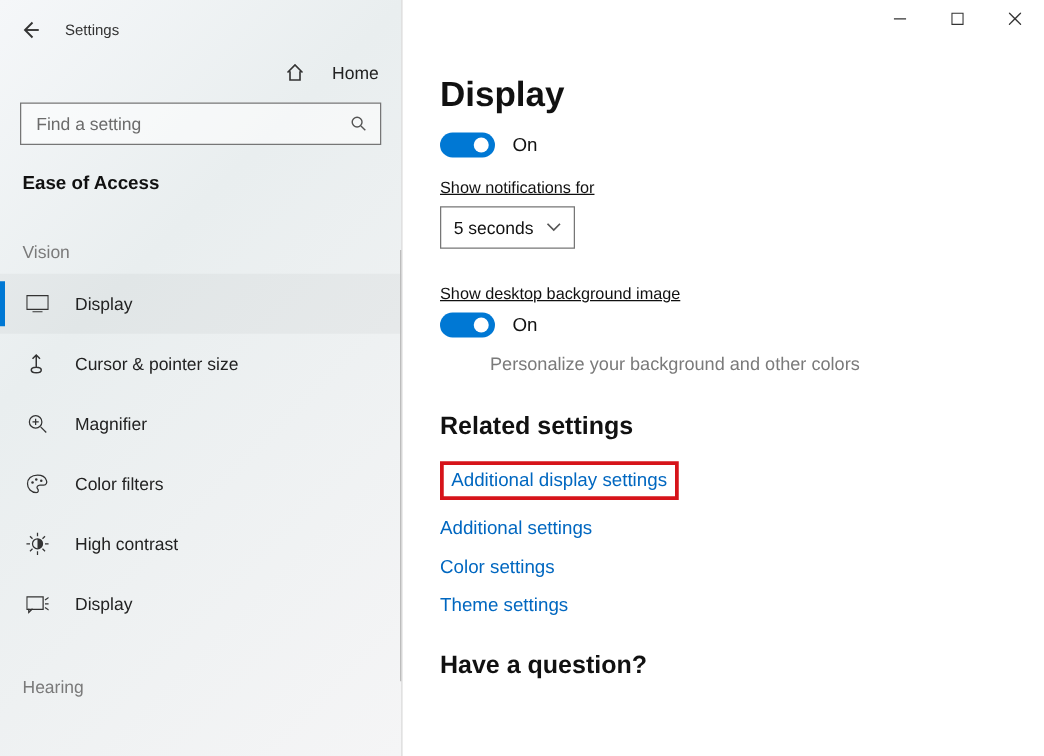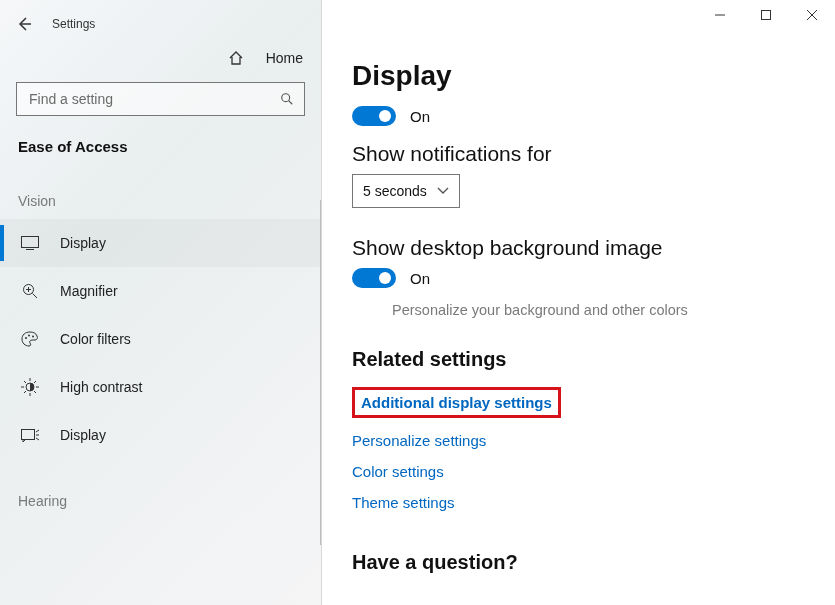--- a/index.html
+++ b/index.html
@@ -143,22 +143,22 @@
     background: #0078d4;
     position: relative;
     margin-right: 14px;
   }
   .toggle .knob {
     position: absolute; width: 12px; height: 12px; border-radius: 50%;
     background: #fff; top: 4px; right: 5px;
   }
   .toggle-label { font-size: 15px; color: #111; }
   .field-label {
-    font-size: 21px; color: #111;
-    margin-top: 16px; margin-bottom: 8px;
+    font-size: 13px; color: #111;
+    margin-top: 16px; margin-bottom: 8px; text-decoration: underline;
   }
   .select-box {
     width: 108px;
     height: 34px;
     border: 1px solid #767676;
     display: flex; align-items: center;
     padding: 0 10px;
     font-size: 14px;
     color: #111;
     justify-content: space-between;
@@ -184,21 +184,21 @@
     cursor: default;
   }
   .link-highlight {
     display: inline-block;
     padding: 4px 6px;
     border: 3px solid #d6131a;
     margin-top: 6px;
   }
   .question-title {
     font-size: 20px; font-weight: 600;
-    margin-top: 40px; color: #111;
+    margin-top: 28px; color: #111;
   }
   svg { display: block; }
 </style>
 </head>
 <body>
 
 <div class="window">
 
   <div class="sidebar">
 
@@ -238,20 +238,28 @@
     <div class="nav-item selected">
       <span class="icon-slot">
         <svg width="18" height="14" viewBox="0 0 18 14">
             <rect x="0.5" y="0.5" width="17" height="11" stroke="#333" fill="none"></rect>
             <line x1="5" y1="13.5" x2="13" y2="13.5" stroke="#333"></line>
           </svg>
       </span>
       <span class="label">Display</span>
     </div>
 
+    <div class="nav-item">
+      <span class="icon-slot">
+        <svg width="16" height="18" viewBox="0 0 16 18">
+            <path d="M7 2 V12 M4 5 L7 2 L10 5 M3 14 C3 11 11 11 11 14 C11 17 3 17 3 14 Z" stroke="#333" stroke-width="1.2" fill="none"></path>
+          </svg>
+      </span>
+      <span class="label">Cursor &amp; pointer size</span>
+    </div>
 
     <div class="nav-item">
       <span class="icon-slot">
         <svg width="16" height="16" viewBox="0 0 16 16">
             <circle cx="6.5" cy="6.5" r="5" stroke="#333" fill="none"></circle>
             <line x1="4" y1="6.5" x2="9" y2="6.5" stroke="#333"></line>
             <line x1="6.5" y1="4" x2="6.5" y2="9" stroke="#333"></line>
             <line x1="10.5" y1="10.5" x2="15" y2="15" stroke="#333"></line>
           </svg>
       </span>
@@ -356,24 +364,24 @@
           <div class="knob"></div>
         </div>
       <span class="toggle-label">On</span>
     </div>
 
     <div class="hint">Personalize your background and other colors</div>
 
     <h2 class="section-title">Related settings</h2>
 
     <span class="link-highlight">
-      <span class="link-item" style="margin:0;font-weight:bold;">Additional display settings</span>
+      <span class="link-item" style="margin:0;">Additional display settings</span>
     </span>
 
-    <span class="link-item">Personalize settings</span>
+    <span class="link-item">Additional settings</span>
     <span class="link-item">Color settings</span>
     <span class="link-item">Theme settings</span>
 
     <div class="question-title">Have a question?</div>
 
   </div>
 
 </div>
 
 </body></html>

